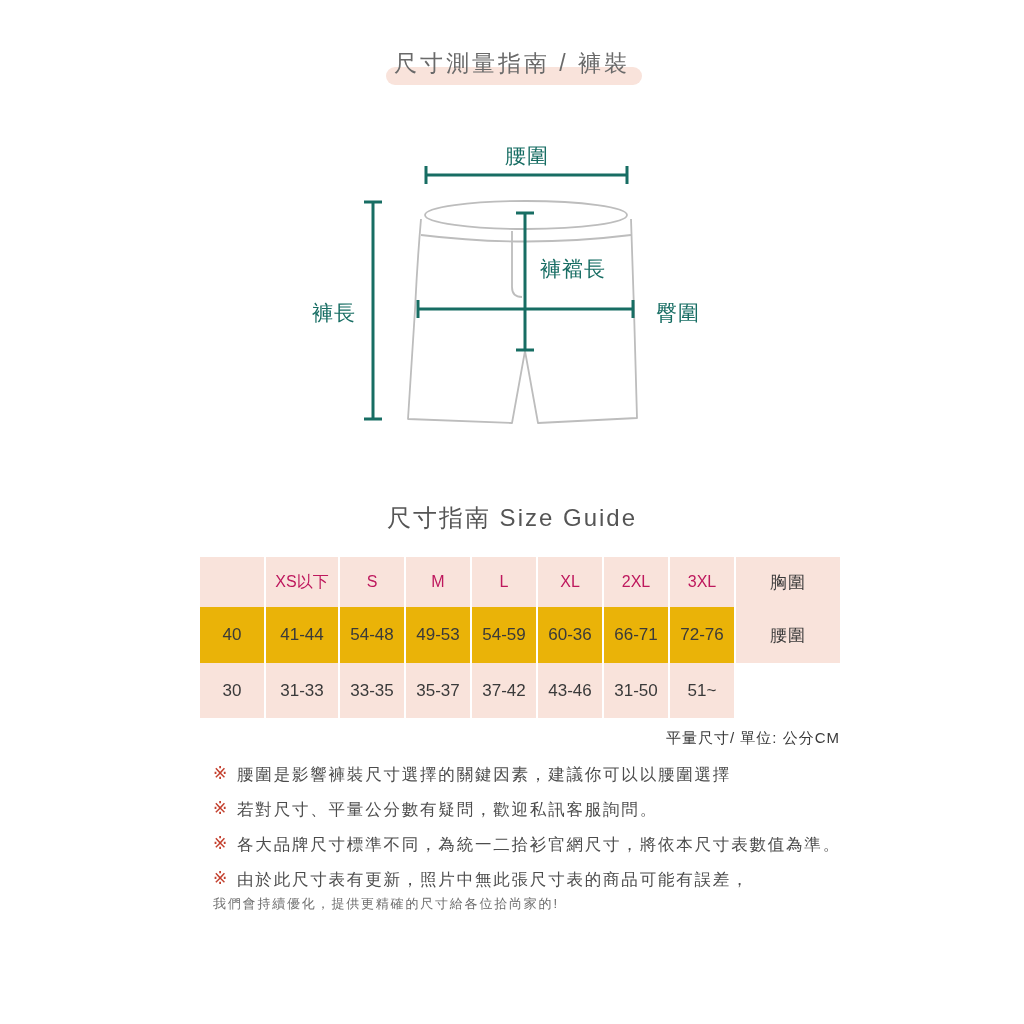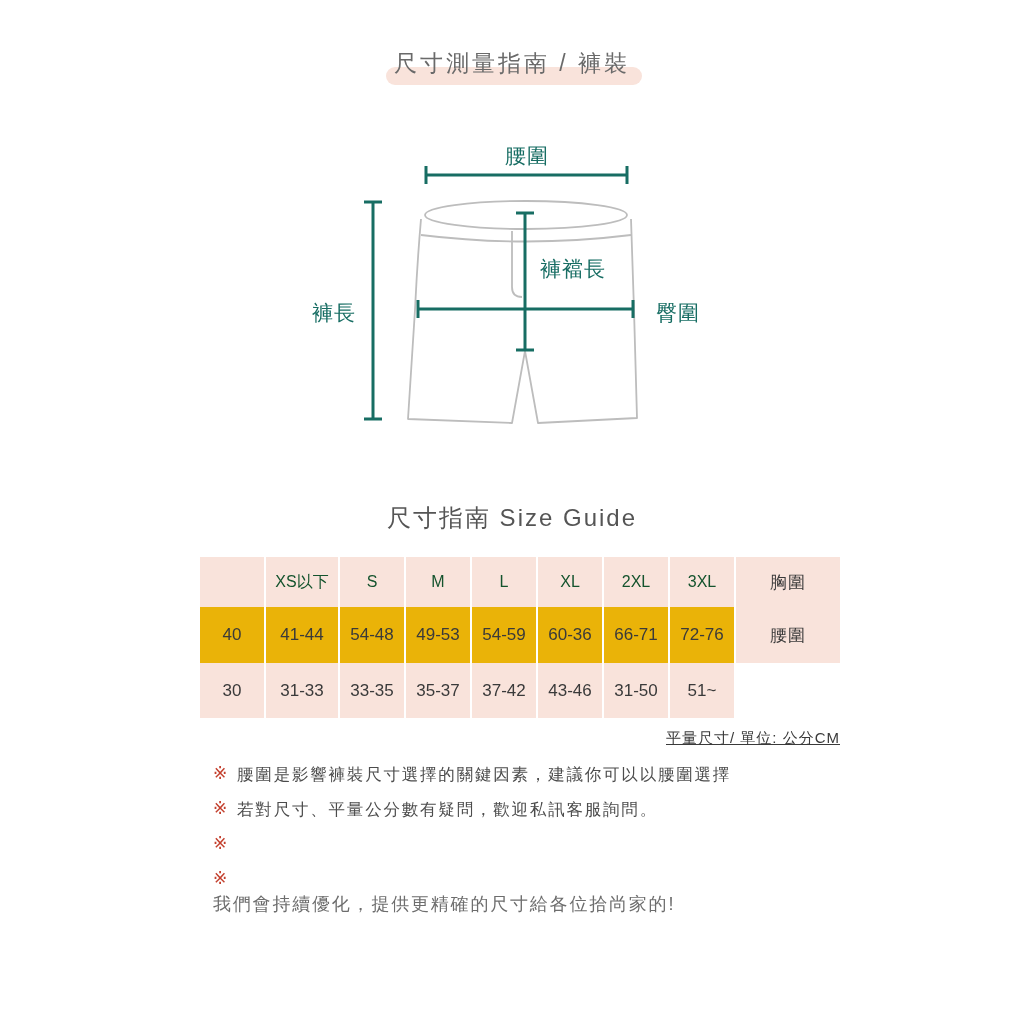--- a/index.html
+++ b/index.html
@@ -41,38 +41,38 @@
     grid-template-columns:64px 72px 64px 64px 64px 64px 64px 64px 104px;
     grid-template-rows:50px 56px 55px;
     column-gap:2px;
   }
   .cell {
     display:flex; align-items:center; justify-content:center;
     font-size:17px; color:#3a3a3a;
   }
   .cell.pink { background:#f9e3db; }
   .cell.white { background:#eab308; }
-  .cell.head { font-weight:500; font-size:16px; color:#14532d; }
+  .cell.head { font-weight:500; font-size:16px; color:#be185d; }
   .cell.rowlabel { font-weight:500; letter-spacing:1px; }
 
   
   .unit-note {
     position:absolute; top:727px; right:184px; font-size:15px; color:#3a3a3a;
-    letter-spacing:1px; line-height:22px;text-decoration:underline;
+    letter-spacing:1px; line-height:22px;
   }
 
   
   .notes { position:absolute; left:213px; top:763px; width:680px; }
   .note-line { display:flex; align-items:flex-start; margin-bottom:13px;
     font-size:16.5px; color:#4c4c4c; letter-spacing:1.8px; line-height:22px; }
   .note-line.no-gap { margin-bottom:0; }
   .note-marker { color:#c4402e; margin-right:8px; flex:0 0 auto; font-size:17px; }
   .note-cont { margin:0 0 13px 27px; font-size:16.5px; color:#4c4c4c;
     letter-spacing:1.8px; line-height:22px; }
-  .notes-footer { margin-top:3px; font-size:18px; color:#6d6d6d;
+  .notes-footer { margin-top:3px; font-size:13px; color:#6d6d6d;
     letter-spacing:1.8px; line-height:22px; }
 </style>
 </head>
 <body>
 
 <div class="canvas">
 
   <div class="title-wrap">
     <span class="title-inner">
       <span class="title-hl"></span>
@@ -154,20 +154,22 @@
     <div class="note-line">
       <span class="note-marker">※</span>
       <span>腰圍是影響褲裝尺寸選擇的關鍵因素，建議你可以以腰圍選擇</span>
     </div>
     <div class="note-line">
       <span class="note-marker">※</span>
       <span>若對尺寸、平量公分數有疑問，歡迎私訊客服詢問。</span>
     </div>
     <div class="note-line">
       <span class="note-marker">※</span>
+      <span>各大品牌尺寸標準不同，為統一二拾衫官網尺寸，將依本尺寸表數值為準。</span>
     </div>
     <div class="note-line no-gap">
       <span class="note-marker">※</span>
+      <span>由於此尺寸表有更新，照片中無此張尺寸表的商品可能有誤差，</span>
     </div>
     <div class="notes-footer">我們會持續優化，提供更精確的尺寸給各位拾尚家的!</div>
   </div>
 
 </div>
 
 </body></html>

